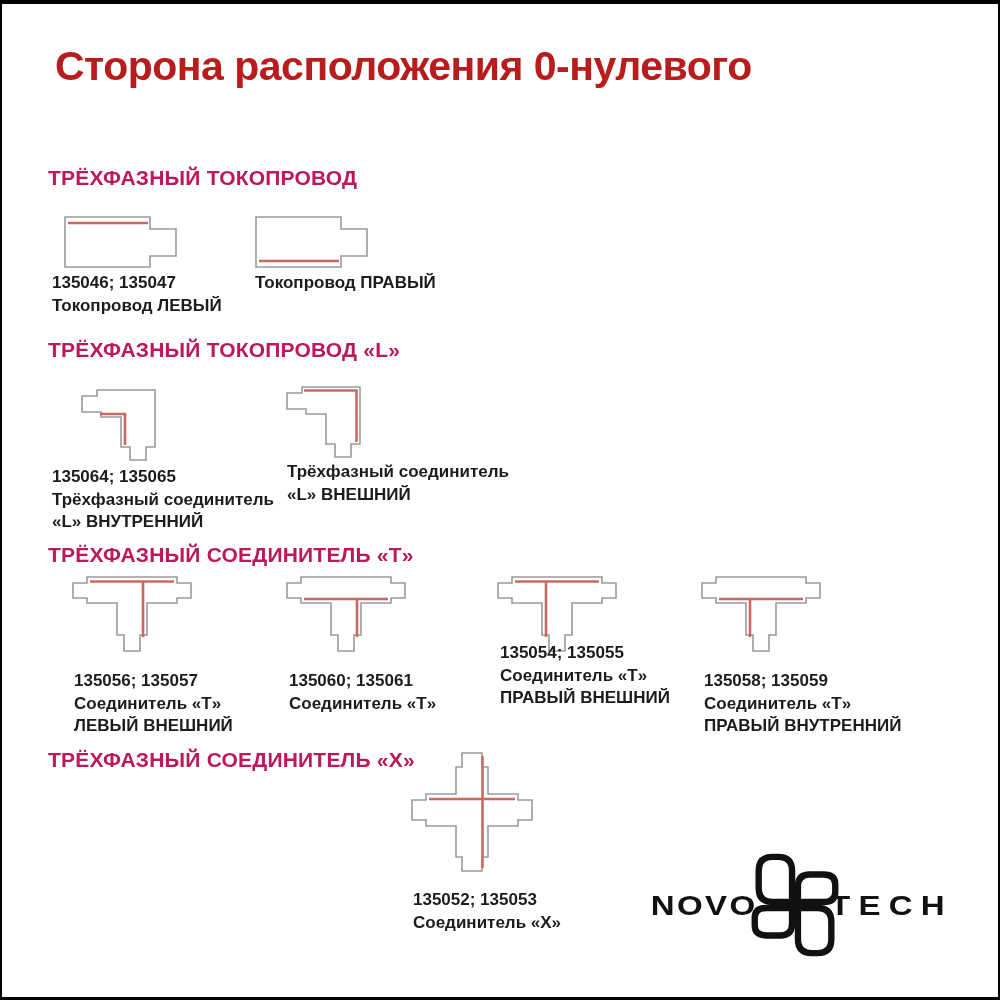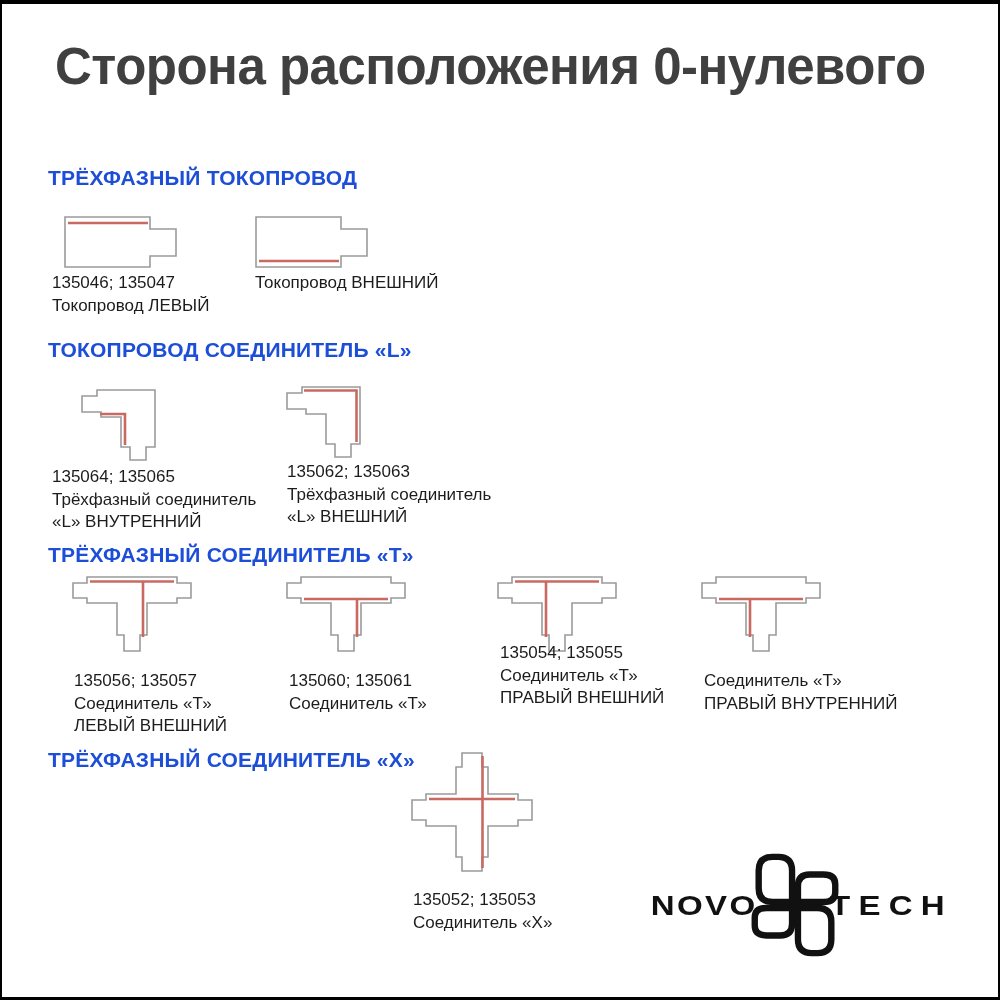--- a/index.html
+++ b/index.html
@@ -7,27 +7,27 @@
     width:1000px;height:1000px;position:relative;background:#fff;
     font-family:"Liberation Sans","DejaVu Sans",sans-serif;
     color:var(--ink,#1a1a1a);overflow:hidden;
   }
   .frame{
     position:absolute;inset:0;border-style:solid;border-color:var(--frame,#000);
     border-width:4px 2px 3px 2px;pointer-events:none;z-index:5;
   }
   .abs{position:absolute;}
   .title{
-    left:55px;top:42px;font-size:51px;line-height:49px;font-weight:bold;
-    letter-spacing:-0.5px;color:#404040;
+    left:55px;top:42px;font-size:41px;line-height:49px;font-weight:bold;
+    letter-spacing:-0.5px;color:#b91c1c;
   }
   .sec-header{
-    font-size:21px;font-weight:bold;letter-spacing:0.2px;color:#1d4ed8;
+    font-size:21px;font-weight:bold;letter-spacing:0.2px;color:#be185d;
   }
-  .lbl{font-size:17px;font-weight:normal;line-height:22.5px;color:#1c1c1c;}
+  .lbl{font-size:17px;font-weight:bold;line-height:22.5px;color:#1c1c1c;}
   svg.fig{display:block;}
   .ol{fill:#ffffff;stroke:var(--outline,#9b9b9b);stroke-width:1.6;stroke-linejoin:miter;}
   .ph{fill:none;stroke:var(--phase,#c96a62);stroke-width:2.6;stroke-linejoin:miter;}
   .petal{fill:#ffffff;stroke:#111111;stroke-width:6.5;stroke-linejoin:miter;}
   .logo-txt{
     font-size:28px;font-weight:bold;color:#111;white-space:nowrap;
     transform:scaleX(1.18);transform-origin:left center;
   }
   .logo-left{letter-spacing:2px;transform-origin:right center;}
   .logo-right{letter-spacing:7px;}
@@ -50,41 +50,40 @@
 <svg class="abs fig" style="left:255px;top:216px" width="113" height="52" viewBox="0 0 113 52">
   <path class="ol" d="M1,1 H86 V13 H112 V40 H86 V51 H1 Z"></path>
   <path class="ph" d="M4,45 H84"></path>
 </svg>
 
 <div class="abs lbl" style="left:52px;top:272px">
   <div>135046; 135047</div>
   <div>Токопровод ЛЕВЫЙ</div>
 </div>
 <div class="abs lbl" style="left:255px;top:272px">
-  <div>Токопровод ВНЕШНИЙ</div>
+  <div>Токопровод ПРАВЫЙ</div>
 </div>
 
-<div class="abs sec-header" style="left:48px;top:338px">ТОКОПРОВОД СОЕДИНИТЕЛЬ «L»</div>
+<div class="abs sec-header" style="left:48px;top:338px">ТРЁХФАЗНЫЙ ТОКОПРОВОД «L»</div>
 
 <svg class="abs fig" style="left:76px;top:381px" width="95" height="85" viewBox="0 0 95 85">
   <path class="ol" d="M6,15 H21 V9 H79 V66 H70 V79 H54 V66 H45 V36 H25 V31 H6 Z"></path>
   <path class="ph" d="M24,33 L49,33 L49,64"></path>
 </svg>
 <svg class="abs fig" style="left:281px;top:378px" width="95" height="85" viewBox="0 0 95 85">
   <path class="ol" d="M6,15 H21 V9 H79 V66 H70 V79 H54 V66 H45 V36 H25 V31 H6 Z"></path>
   <path class="ph" d="M23,12.5 L75.5,12.5 L75.5,64"></path>
 </svg>
 
 <div class="abs lbl" style="left:52px;top:466px">
   <div>135064; 135065</div>
   <div>Трёхфазный соединитель</div>
   <div>«L» ВНУТРЕННИЙ</div>
 </div>
 <div class="abs lbl" style="left:287px;top:461px">
-  <div>135062; 135063</div>
   <div>Трёхфазный соединитель</div>
   <div>«L» ВНЕШНИЙ</div>
 </div>
 
 <div class="abs sec-header" style="left:48px;top:543px">ТРЁХФАЗНЫЙ СОЕДИНИТЕЛЬ «Т»</div>
 
 <svg class="abs fig" style="left:67px;top:571px" width="130" height="85" viewBox="0 0 130 85">
   <path class="ol" d="M20,6 H110 V12 H124 V27 H110 V32 H80 V64 H73 V80 H57 V64 H50 V32 H20 V27 H6 V12 H20 Z"></path>
   <path class="ph" d="M23,10.5 H107"></path>
   <path class="ph" d="M76,10.5 V66"></path>
@@ -113,20 +112,21 @@
 <div class="abs lbl" style="left:289px;top:670px">
   <div>135060; 135061</div>
   <div>Соединитель «Т»</div>
 </div>
 <div class="abs lbl" style="left:500px;top:642px">
   <div>135054; 135055</div>
   <div>Соединитель «Т»</div>
   <div>ПРАВЫЙ ВНЕШНИЙ</div>
 </div>
 <div class="abs lbl" style="left:704px;top:670px">
+  <div>135058; 135059</div>
   <div>Соединитель «Т»</div>
   <div>ПРАВЫЙ ВНУТРЕННИЙ</div>
 </div>
 
 <div class="abs sec-header" style="left:48px;top:748px">ТРЁХФАЗНЫЙ СОЕДИНИТЕЛЬ «Х»</div>
 
 <svg class="abs fig" style="left:406px;top:747px" width="132" height="130" viewBox="0 0 132 130">
   <path class="ol" d="M56,6 H76 V20 H82 V47 H112 V53 H126 V73 H112 V79 H82 V110 H76 V124 H56 V110 H50 V79 H20 V73 H6 V53 H20 V47 H50 V20 H56 Z"></path>
   <path class="ph" d="M23,52 H109"></path>
   <path class="ph" d="M76.5,9 V121"></path>

